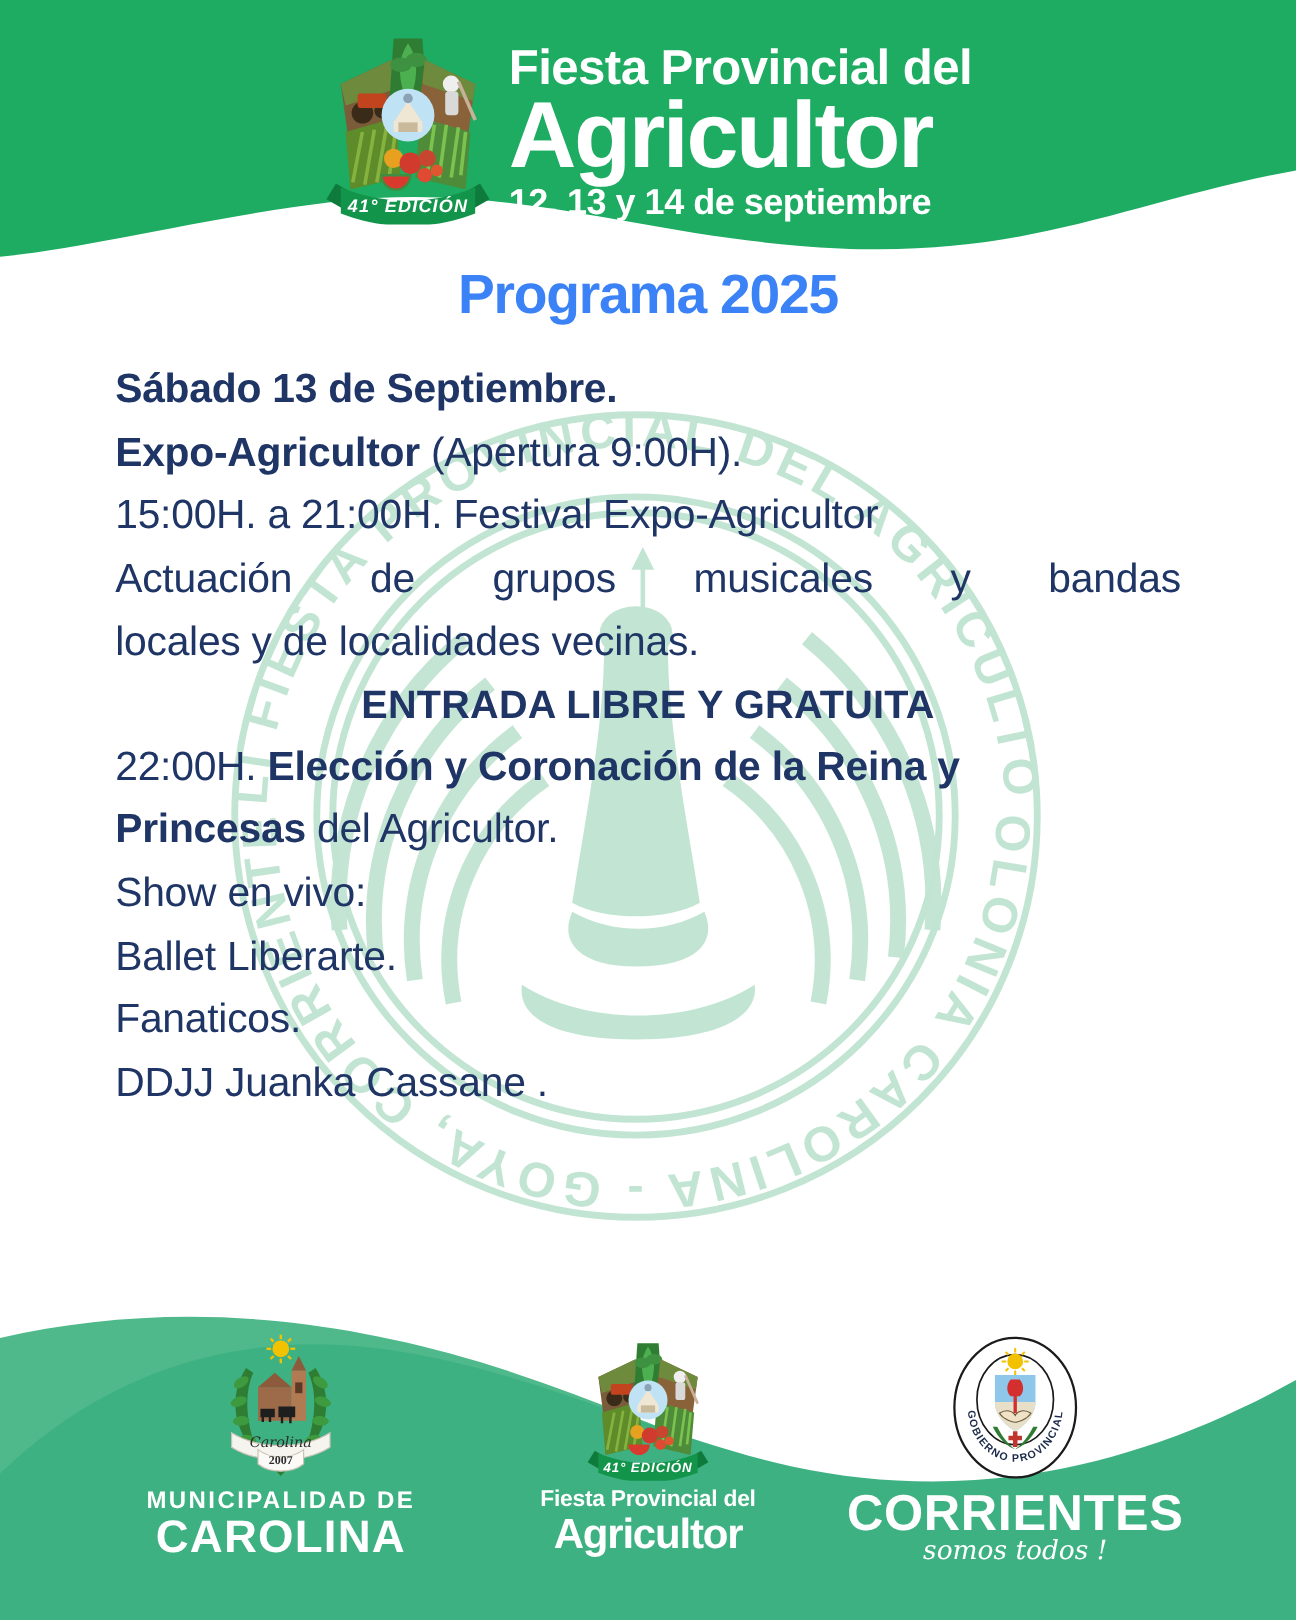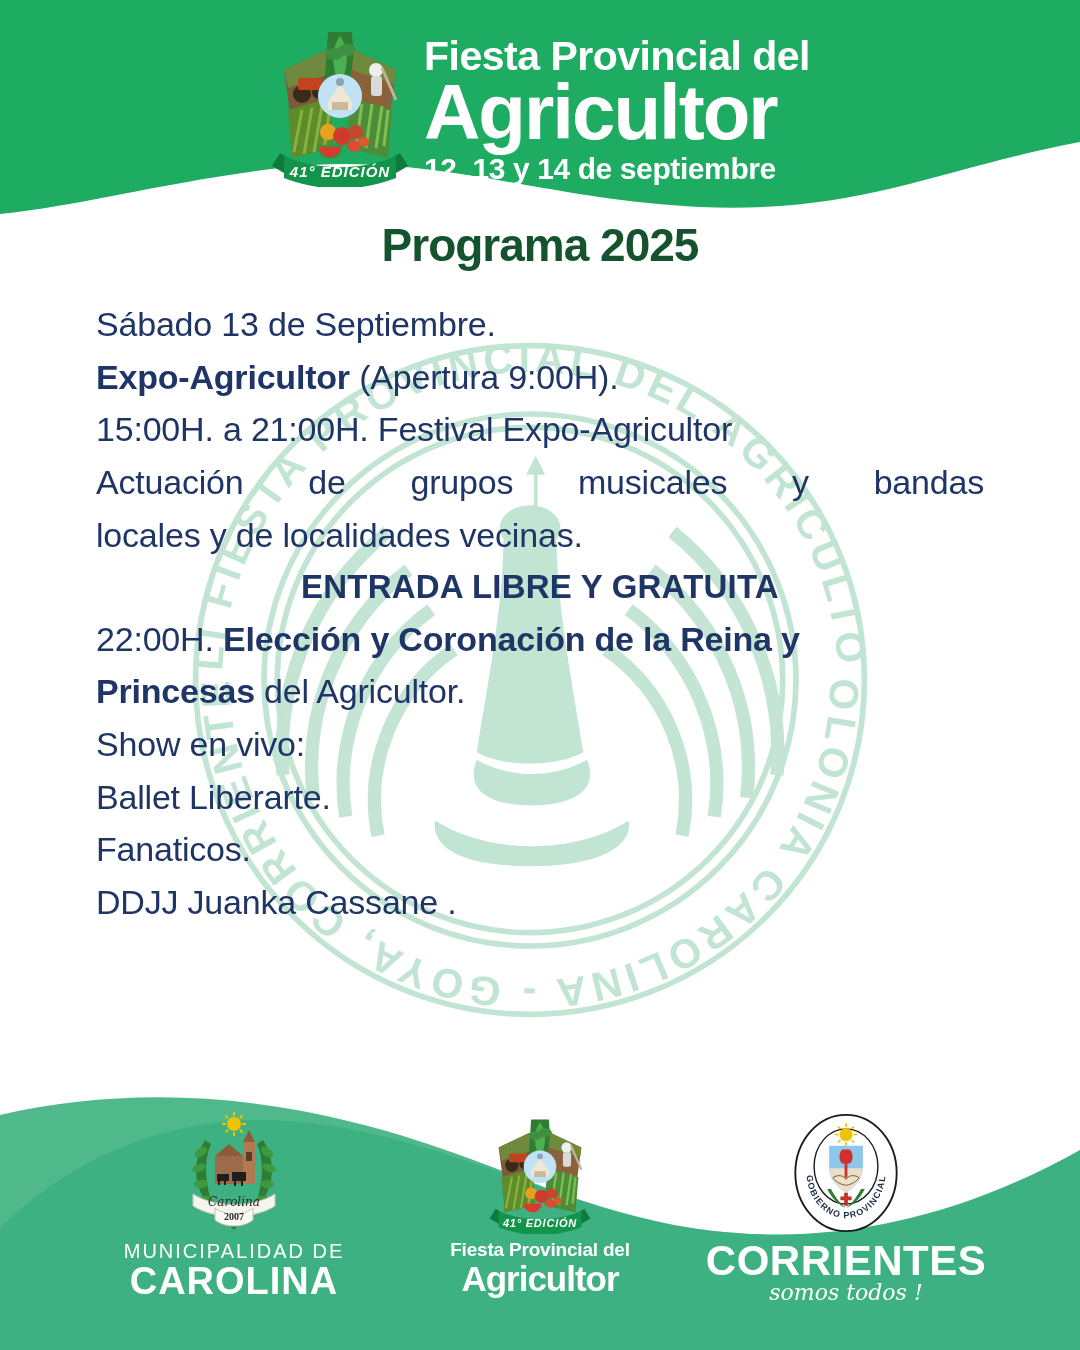--- a/index.html
+++ b/index.html
@@ -67,58 +67,58 @@
   
   .content {
     position:absolute;
     left:0; top:218px;
     width:1080px;
     z-index:4;
     padding:0 96px;
   }
   .program-title {
     text-align:center;
-    color:#14532d;
+    color:#3b82f6;
     font-size:46px;
     font-weight:bold;
     letter-spacing:-1px;
     margin-bottom:26px;
   }
 
   .prog-line {
     color:#1f3566;
     font-size:34px;
     line-height:1.55;
     letter-spacing:-.2px;
   }
   .prog-line b { font-weight:bold; }
   .prog-line.justify { text-align:justify; text-align-last:justify; }
   .prog-line.center { text-align:center; font-weight:bold; font-size:33px; letter-spacing:.2px;}
-  .prog-line.bold { font-weight:normal; }
+  .prog-line.bold { font-weight:bold; }
   .prog-line.price { text-align:center; font-weight:bold; font-size:35px; margin-top:6px; }
 
   
   .footer {
     position:absolute;
     left:0; bottom:0;
     width:1080px; height:270px;
     z-index:5;
     display:flex;
     align-items:flex-start;
     justify-content:center;
     gap:56px;
     padding-top:32px;
   }
   .foot-item { width:250px; display:flex; flex-direction:column; align-items:center; }
   .foot-emblem { height:122px; display:flex; align-items:center; justify-content:center; }
   .foot-emblem svg { display:block; }
   .foot-caption { text-align:center; color:#ffffff; margin-top:6px; }
 
   .cap-small {
-    font-size:20px; font-weight:normal; letter-spacing:2px; line-height:1.1;
+    font-size:20px; font-weight:bold; letter-spacing:2px; line-height:1.1;
   }
   .cap-big {
     font-size:38px; font-weight:bold; letter-spacing:1px; line-height:1.05;
   }
   .cap-fp-small { font-size:19px; font-weight:bold; letter-spacing:-.2px; line-height:1.1; }
   .cap-fp-big { font-size:35px; font-weight:bold; letter-spacing:-1px; line-height:1.0; }
   .cap-corr-big { font-size:42px; font-weight:bold; letter-spacing:.5px; line-height:1.0; }
   .cap-corr-script {
     font-family:"DejaVu Serif", serif;
     font-style:italic; font-size:22px; line-height:1.2; margin-top:-2px;

